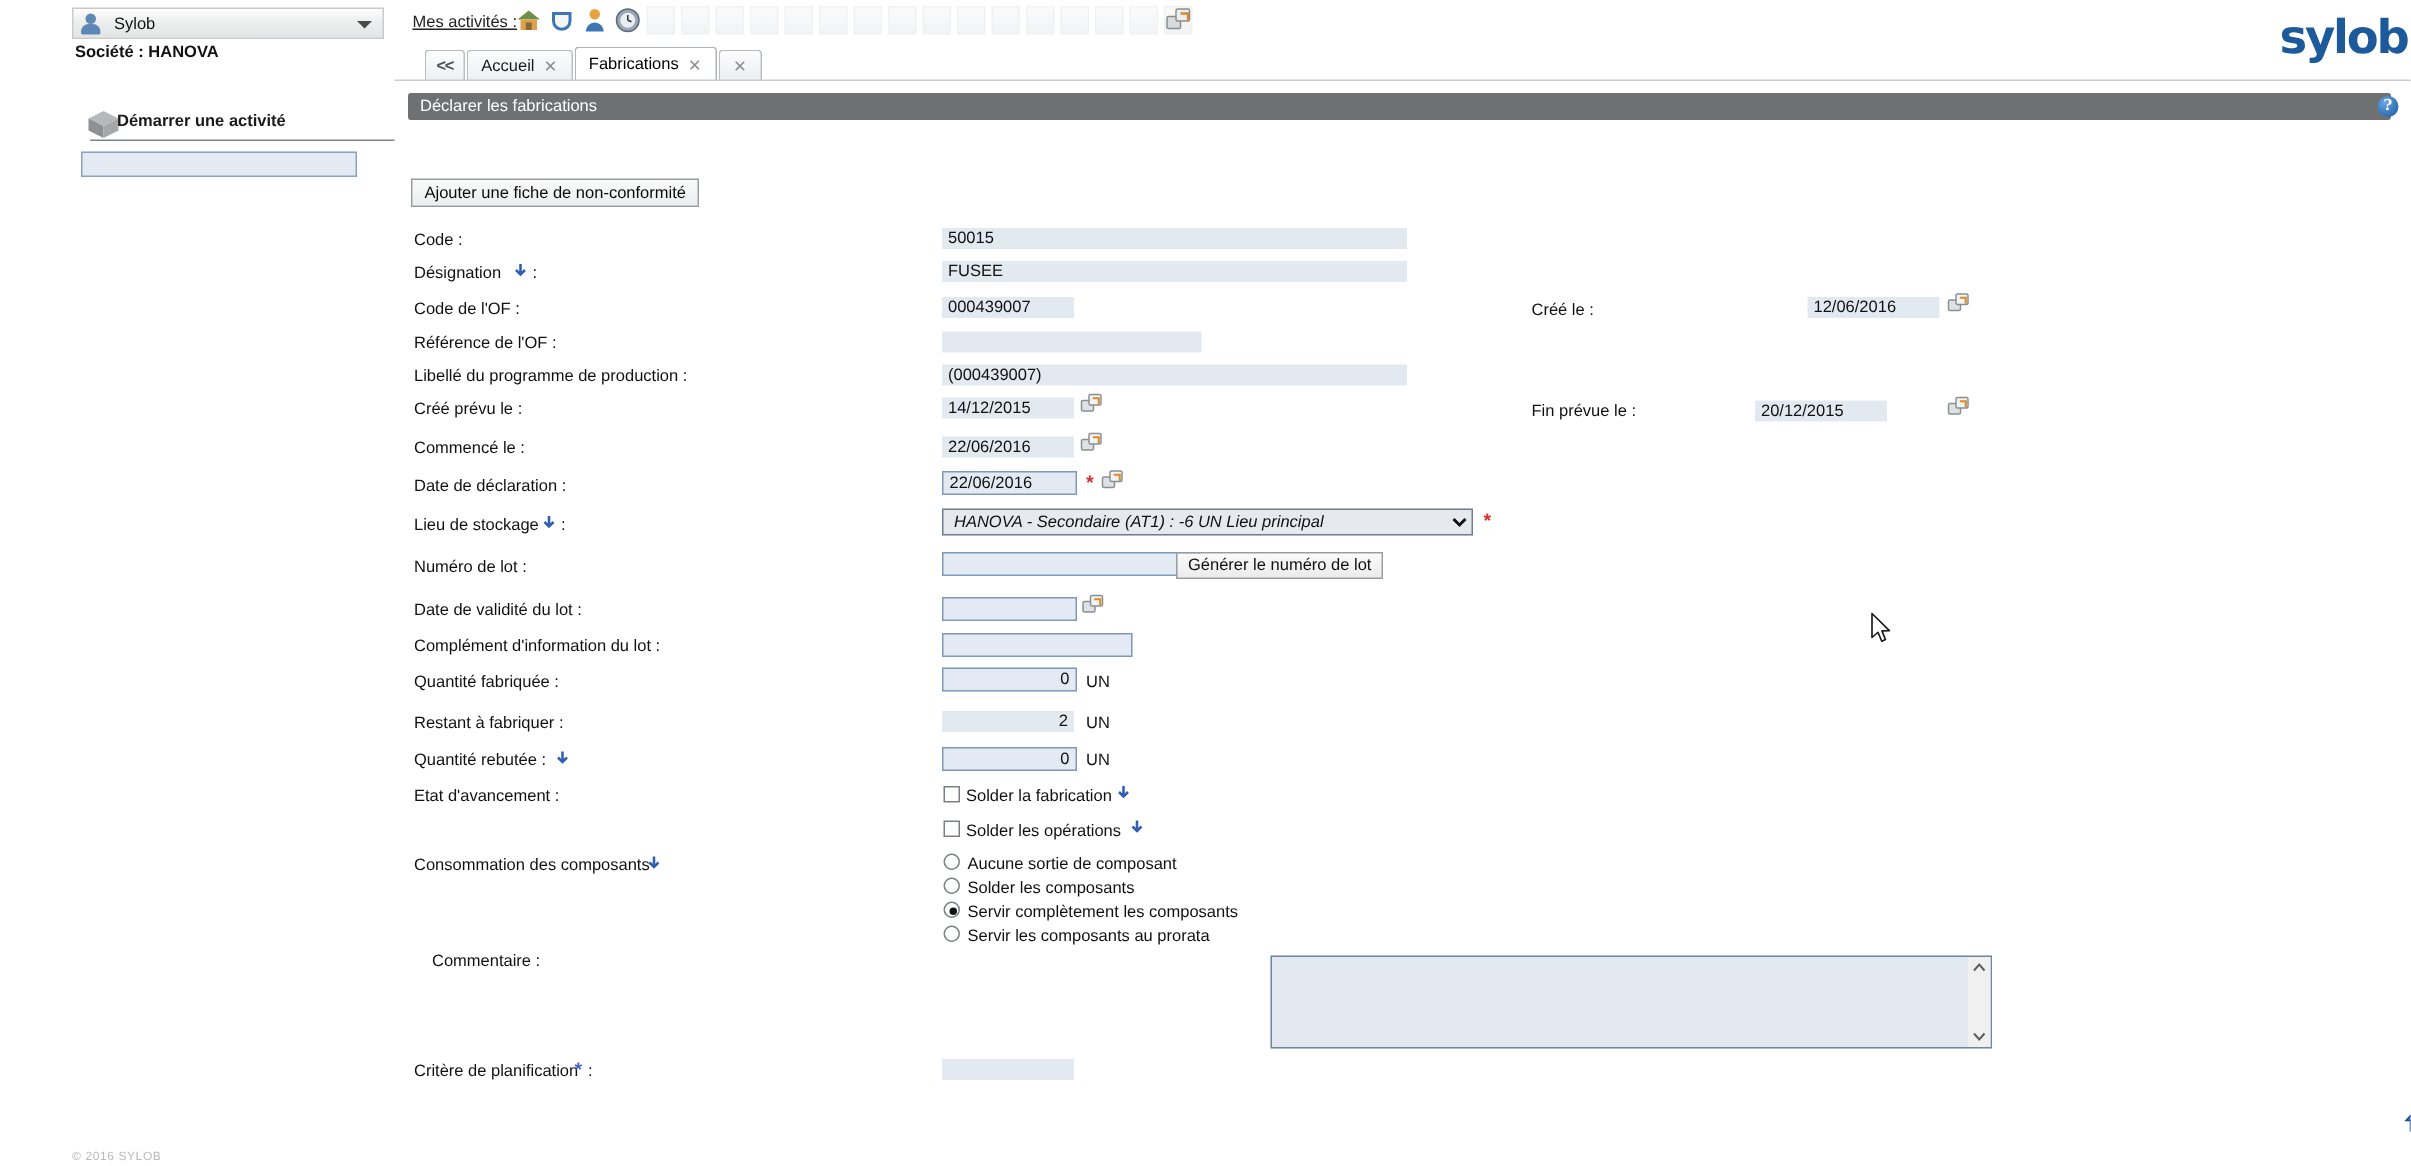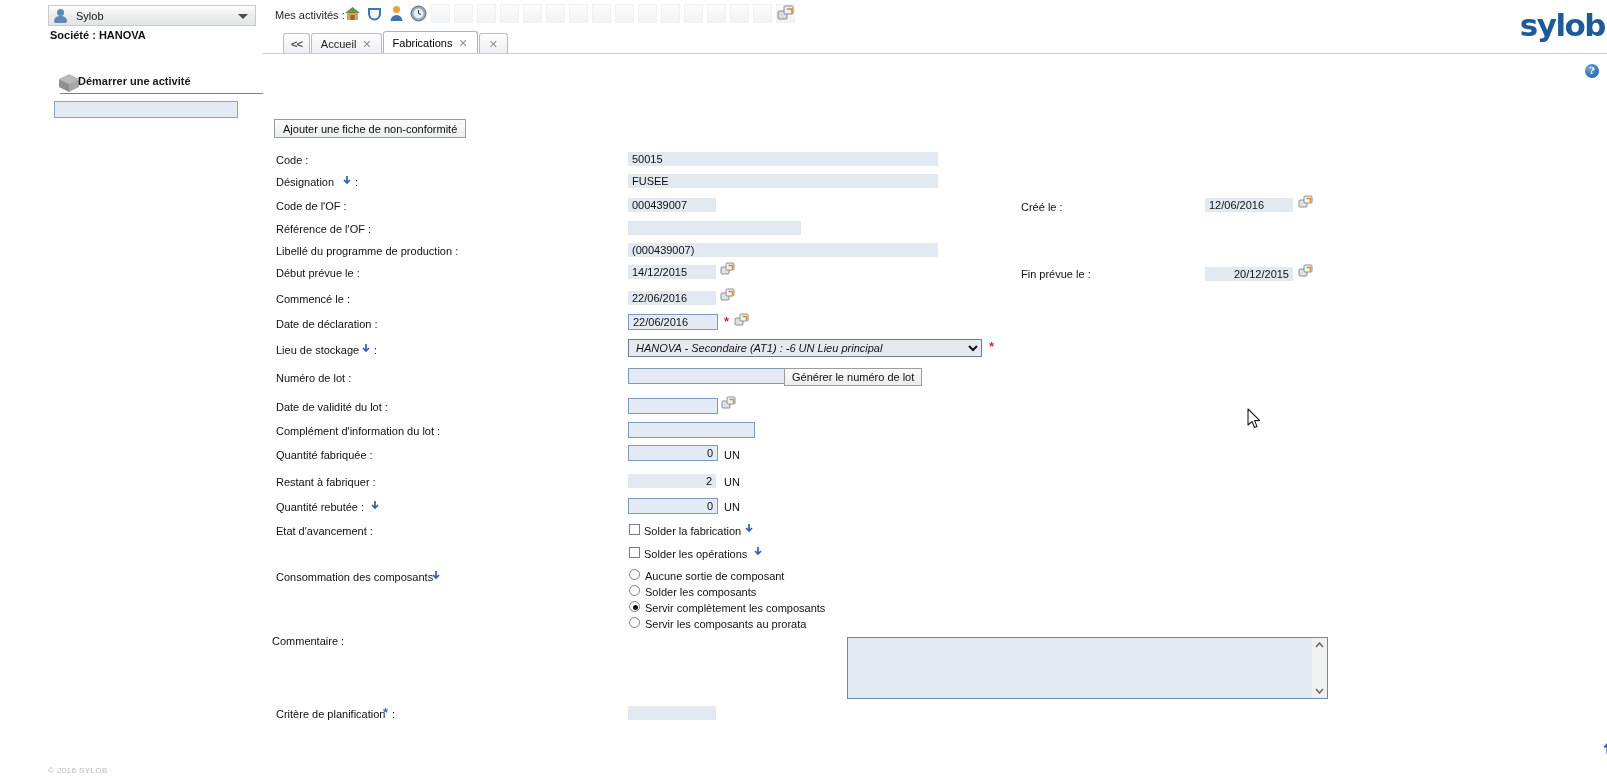--- a/index.html
+++ b/index.html
@@ -59,21 +59,21 @@
     position: absolute; left: 4px; top: 766px; font-size: 8px; color: #b9b9b9; letter-spacing: .4px;
   }
 
   
   #main { position: absolute; left: 219px; top: 0; width: 1388px; height: 777px; background: #fff; }
 
   #activities-bar {
     position: absolute; left: 0; top: 0; width: 1388px; height: 30px;
   }
   #activities-label {
-    position: absolute; left: 12px; top: 9px; font-size: 11px; color: #222;
+    position: absolute; left: 12px; top: 9px; font-size: 11px; color: #222; text-decoration: underline;
   }
   #activities-icons { position: absolute; left: 80px; top: 4px; display: flex; gap: 3px; }
   .act-icon { width: 19px; height: 19px; position: relative; }
   .slot-icon {
     width: 19px; height: 19px;
     background: linear-gradient(to bottom,#fbfbfc,#f2f3f4);
     border: 1px solid #f0f1f2;
   }
   #activities-slots { position: absolute; left: 168px; top: 4px; display: flex; gap: 4px; }
   #activities-right-icon { position: absolute; left: 514px; top: 4px; width: 18px; height: 18px; }
@@ -335,20 +335,23 @@
         <svg viewBox="0 0 34 36" width="34" height="36">
           <polygon points="17,0 33,9 33,27 17,36 1,27 1,9" fill="#7cc124"></polygon>
           <polygon points="17,3 30,10.5 30,25.5 17,33 4,25.5 4,10.5" fill="#8fd235" opacity=".55"></polygon>
         </svg>
         <span>5</span>
       </div>
     </div>
 
     <div id="panel">
 
+      <div id="panel-title">
+        <span>Déclarer les fabrications</span>
+      </div>
       <div id="panel-help">
         <span>?</span>
       </div>
 
 
       <button id="btn-nc">Ajouter une fiche de non-conformité</button>
 
       <span class="lbl" style="left:4px; top:92px;">Code :</span>
       <div class="fld ro" style="left:356px; top:90px; width:310px;">50015</div>
 
@@ -369,30 +372,30 @@
         <rect x="6" y="1" width="8" height="7" rx="1" fill="#f2f3f4" stroke="#8c8f92"></rect>
         <path d="M8.5 3.5 h4 v4" fill="none" stroke="#d98b2b" stroke-width="1.4"></path>
       </svg>
 
       <span class="lbl" style="left:4px; top:161px;">Référence de l'OF :</span>
       <div class="fld ro" style="left:356px; top:159px; width:173px;"></div>
 
       <span class="lbl" style="left:4px; top:183px;">Libellé du programme de production :</span>
       <div class="fld ro" style="left:356px; top:181px; width:310px;">(000439007)</div>
 
-      <span class="lbl" style="left:4px; top:205px;">Début prévue le :</span>
+      <span class="lbl" style="left:4px; top:205px;">Créé prévu le :</span>
       <div class="fld ro" style="left:356px; top:203px; width:88px;">14/12/2015</div>
       <svg class="cal-ico" style="left:448px; top:200px;" viewBox="0 0 16 15">
         <rect x="1" y="5" width="8" height="7" rx="1" fill="#dfe2e5" stroke="#8c8f92"></rect>
         <rect x="6" y="1" width="8" height="7" rx="1" fill="#f2f3f4" stroke="#8c8f92"></rect>
         <path d="M8.5 3.5 h4 v4" fill="none" stroke="#d98b2b" stroke-width="1.4"></path>
       </svg>
 
       <span class="lbl" style="left:749px; top:206px;">Fin prévue le :</span>
-      <div class="fld ro" style="left:933px; top:205px; width:88px;text-align:right;">20/12/2015</div>
+      <div class="fld ro" style="left:898px; top:205px; width:88px;">20/12/2015</div>
       <svg class="cal-ico" style="left:1026px; top:202px;" viewBox="0 0 16 15">
         <rect x="1" y="5" width="8" height="7" rx="1" fill="#dfe2e5" stroke="#8c8f92"></rect>
         <rect x="6" y="1" width="8" height="7" rx="1" fill="#f2f3f4" stroke="#8c8f92"></rect>
         <path d="M8.5 3.5 h4 v4" fill="none" stroke="#d98b2b" stroke-width="1.4"></path>
       </svg>
 
       <span class="lbl" style="left:4px; top:231px;">Commencé le  :</span>
       <div class="fld ro" style="left:356px; top:229px; width:88px;">22/06/2016</div>
       <svg class="cal-ico" style="left:448px; top:226px;" viewBox="0 0 16 15">
         <rect x="1" y="5" width="8" height="7" rx="1" fill="#dfe2e5" stroke="#8c8f92"></rect>
@@ -472,21 +475,21 @@
 
       <div class="rdo" style="left:357px; top:523px;"></div>
       <span class="rdo-lbl" style="left:373px; top:524px;">Solder les composants</span>
 
       <div class="rdo on" style="left:357px; top:539px;"></div>
       <span class="rdo-lbl" style="left:373px; top:540px;text-align:center;">Servir complètement les composants</span>
 
       <div class="rdo" style="left:357px; top:555px;"></div>
       <span class="rdo-lbl" style="left:373px; top:556px;">Servir les composants au prorata</span>
 
-      <span class="lbl" style="left:0; top:573px;">Commentaire :</span>
+      <span class="lbl" style="left:16px; top:573px;">Commentaire :</span>
     </div>
 
     <div id="comment-box">
       <div id="comment-scroll">
         <svg class="chev" viewBox="0 0 9 6">
           <path d="M1 5 L4.5 1 L8 5" fill="none" stroke="#5a5d60" stroke-width="1.3"></path>
         </svg>
         <svg class="chev" viewBox="0 0 9 6">
           <path d="M1 1 L4.5 5 L8 1" fill="none" stroke="#5a5d60" stroke-width="1.3"></path>
         </svg>

